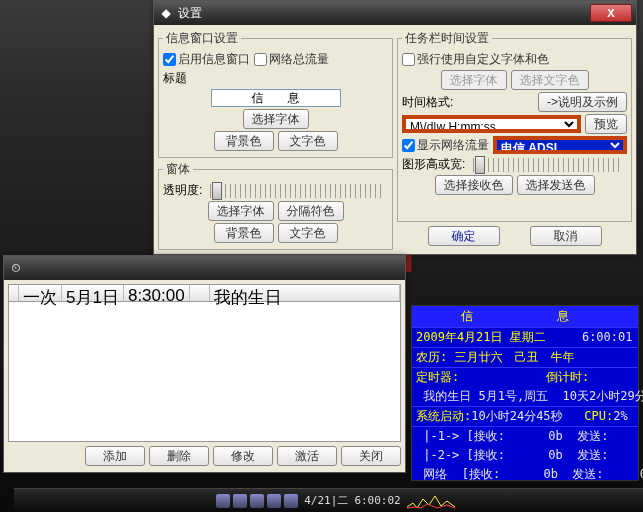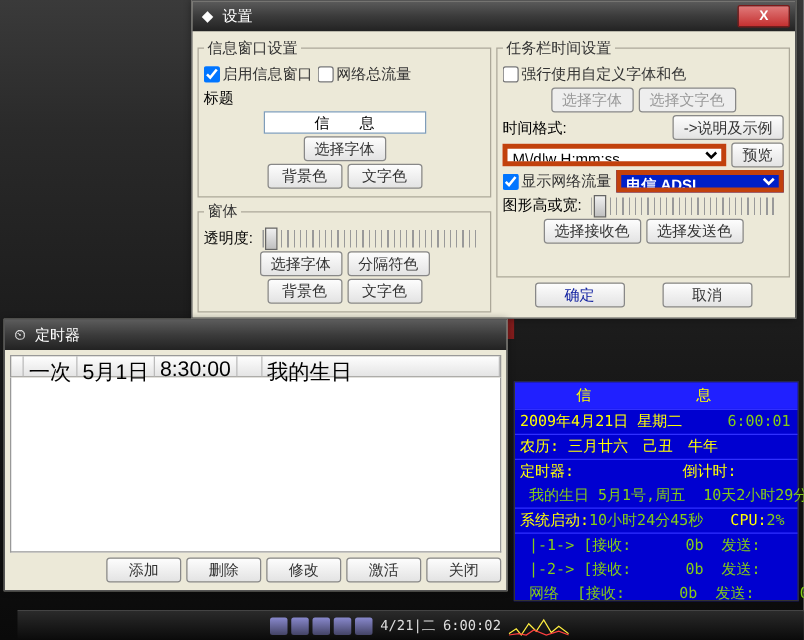--- a/index.html
+++ b/index.html
@@ -73,21 +73,21 @@
   .btnrow{ display:flex; justify-content:flex-end; gap:4px; padding:4px;margin-left:28px; }
   
   #info {
     position:absolute; left:411px; top:305px; width:228px; height:176px;
     background:#0000d0; color:#ffff00; font-size:12px;
     border:1px solid #333;
     font-family:"SimSun","宋体",monospace;
   }
   #info .infotitle{ text-align:center; background:#2020ff; color:#ff0; padding:2px 0; letter-spacing:20px;}
   #info .line{ padding:1px 4px; white-space:pre; border-top:1px solid #3030ff;}
-  #info .cyan{ color:#84cc16; }
+  #info .cyan{ color:#e5e5e5; }
   
   .wm{
     position:absolute; left:155px; top:232px;
     font-size:44px; font-weight:bold; color:rgba(200,30,30,0.6);
     font-family:Arial,sans-serif; letter-spacing:1px;
     pointer-events:none;
   }
   
   .taskbar{
     position:absolute; left:14px; bottom:0; width:643px; height:24px;
@@ -190,21 +190,20 @@
         <span class="btn blue" style="min-width:72px">确定</span>
         <span class="btn" style="min-width:72px">取消</span>
       </div>
     </div>
   </div>
 </div>
 
 <div id="timer" class="window">
   <div class="titlebar">
     <span class="ticon">⏲</span>
-    <span class="title">定时器</span>
   </div>
   <div class="tbody">
     <div style="padding:4px 4px 0 4px">
       <div class="tabletop">
         <div style="width:10px"></div>
         <div>一次</div>
         <div>5月1日</div>
         <div>8:30:00</div>
         <div style="width:20px"></div>
         <div style="flex:1">我的生日</div>

